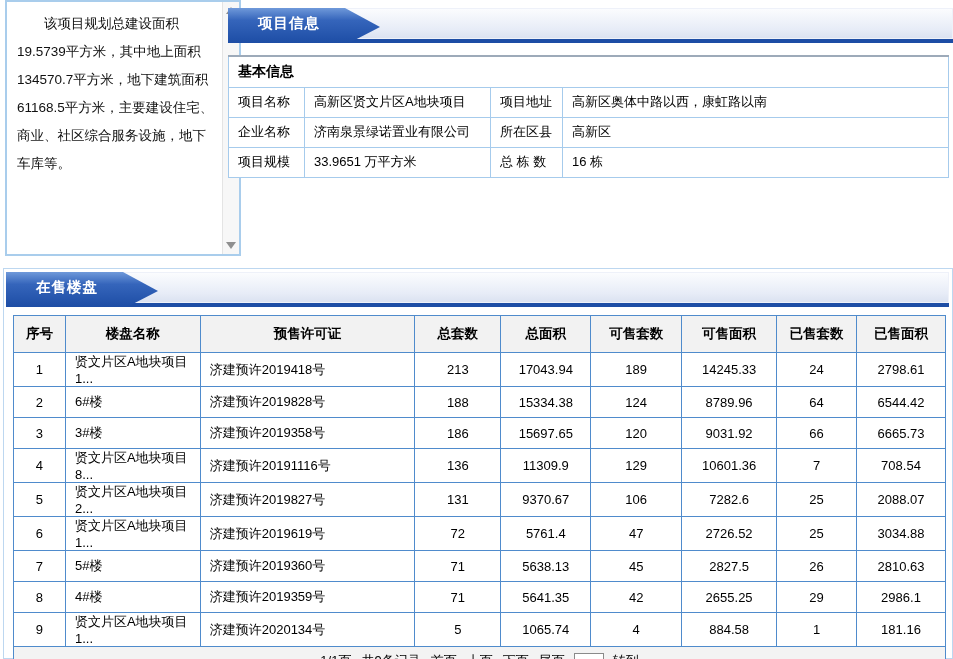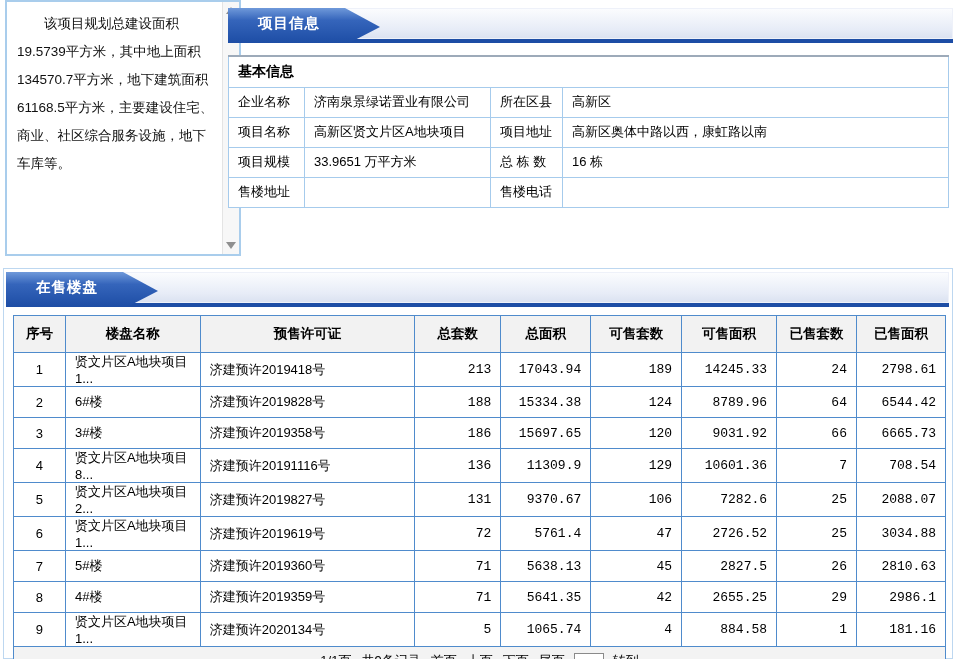--- a/index.html
+++ b/index.html
@@ -44,21 +44,21 @@
 
   
   .onsale-panel { position:absolute; left:3px; top:268px; width:950px; height:391px;
     background:#fff; border:1px solid #bdd7f0; }
   .onsale-panel .section-bar { margin:3px 3px 0 2px; }
   .sale-table { border-collapse:collapse; width:933px; margin:8px 0 0 9px;
     border:1px solid #3f7fc1; background:#fff; }
   .sale-table th { background:#f2f2f2; border:1px solid #4f8bcc; height:37px;
     font-size:13.5px; font-weight:bold; padding:0 6px; }
   .sale-table td { border:1px solid #4f8bcc; height:31px; font-size:13px; padding:0 9px; }
-  .al-c { text-align:center; } .al-l { text-align:left; } .al-r { text-align:right;font-family:Liberation Mono, monospace; }
+  .al-c { text-align:center; } .al-l { text-align:left; } .al-r { text-align:center; }
 
   .pager-cell { background:#f3f3f3 !important; text-align:center; height:30px !important; }
   .pager-cell span { margin:0 5px; font-size:13px; }
   .pager-link { cursor:pointer; }
   .goto-input { width:30px; height:18px; border:1px solid #8a8a8a; background:#fff;
     margin:0 4px; vertical-align:middle; font-size:12px; }
 </style>
 </head>
 <body>
 
@@ -78,42 +78,36 @@
       <div class="bar-line"></div>
       <div class="section-tab">项目信息</div>
     </div>
 
     <table class="info-table">
       <tbody>
           <tr>
         <td colspan="4" class="tbl-title">基本信息</td>
       </tr>
       <tr>
+        <td class="lbl">项目名称</td>
+        <td class="val1">高新区贤文片区A地块项目</td>
+        <td class="lbl2">项目地址</td>
+        <td>高新区奥体中路以西，康虹路以南</td>
+      </tr>
+      <tr>
         <td class="lbl">企业名称</td>
         <td class="val1">济南泉景绿诺置业有限公司</td>
         <td class="lbl2">所在区县</td>
         <td>高新区</td>
-      </tr>
-      <tr>
-        <td class="lbl">项目名称</td>
-        <td class="val1">高新区贤文片区A地块项目</td>
-        <td class="lbl2">项目地址</td>
-        <td>高新区奥体中路以西，康虹路以南</td>
       </tr>
       <tr>
         <td class="lbl">项目规模</td>
         <td class="val1">33.9651 万平方米</td>
         <td class="lbl2">总 栋 数</td>
         <td>16 栋</td>
-      </tr>
-      <tr>
-        <td class="lbl">售楼地址</td>
-        <td class="val1"></td>
-        <td class="lbl2">售楼电话</td>
-        <td></td>
       </tr>
     </tbody>
       </table>
   </div>
 
   <div class="onsale-panel">
     <div class="section-bar">
       <div class="bar-bg"></div>
       <div class="bar-line"></div>
       <div class="section-tab">在售楼盘</div>

